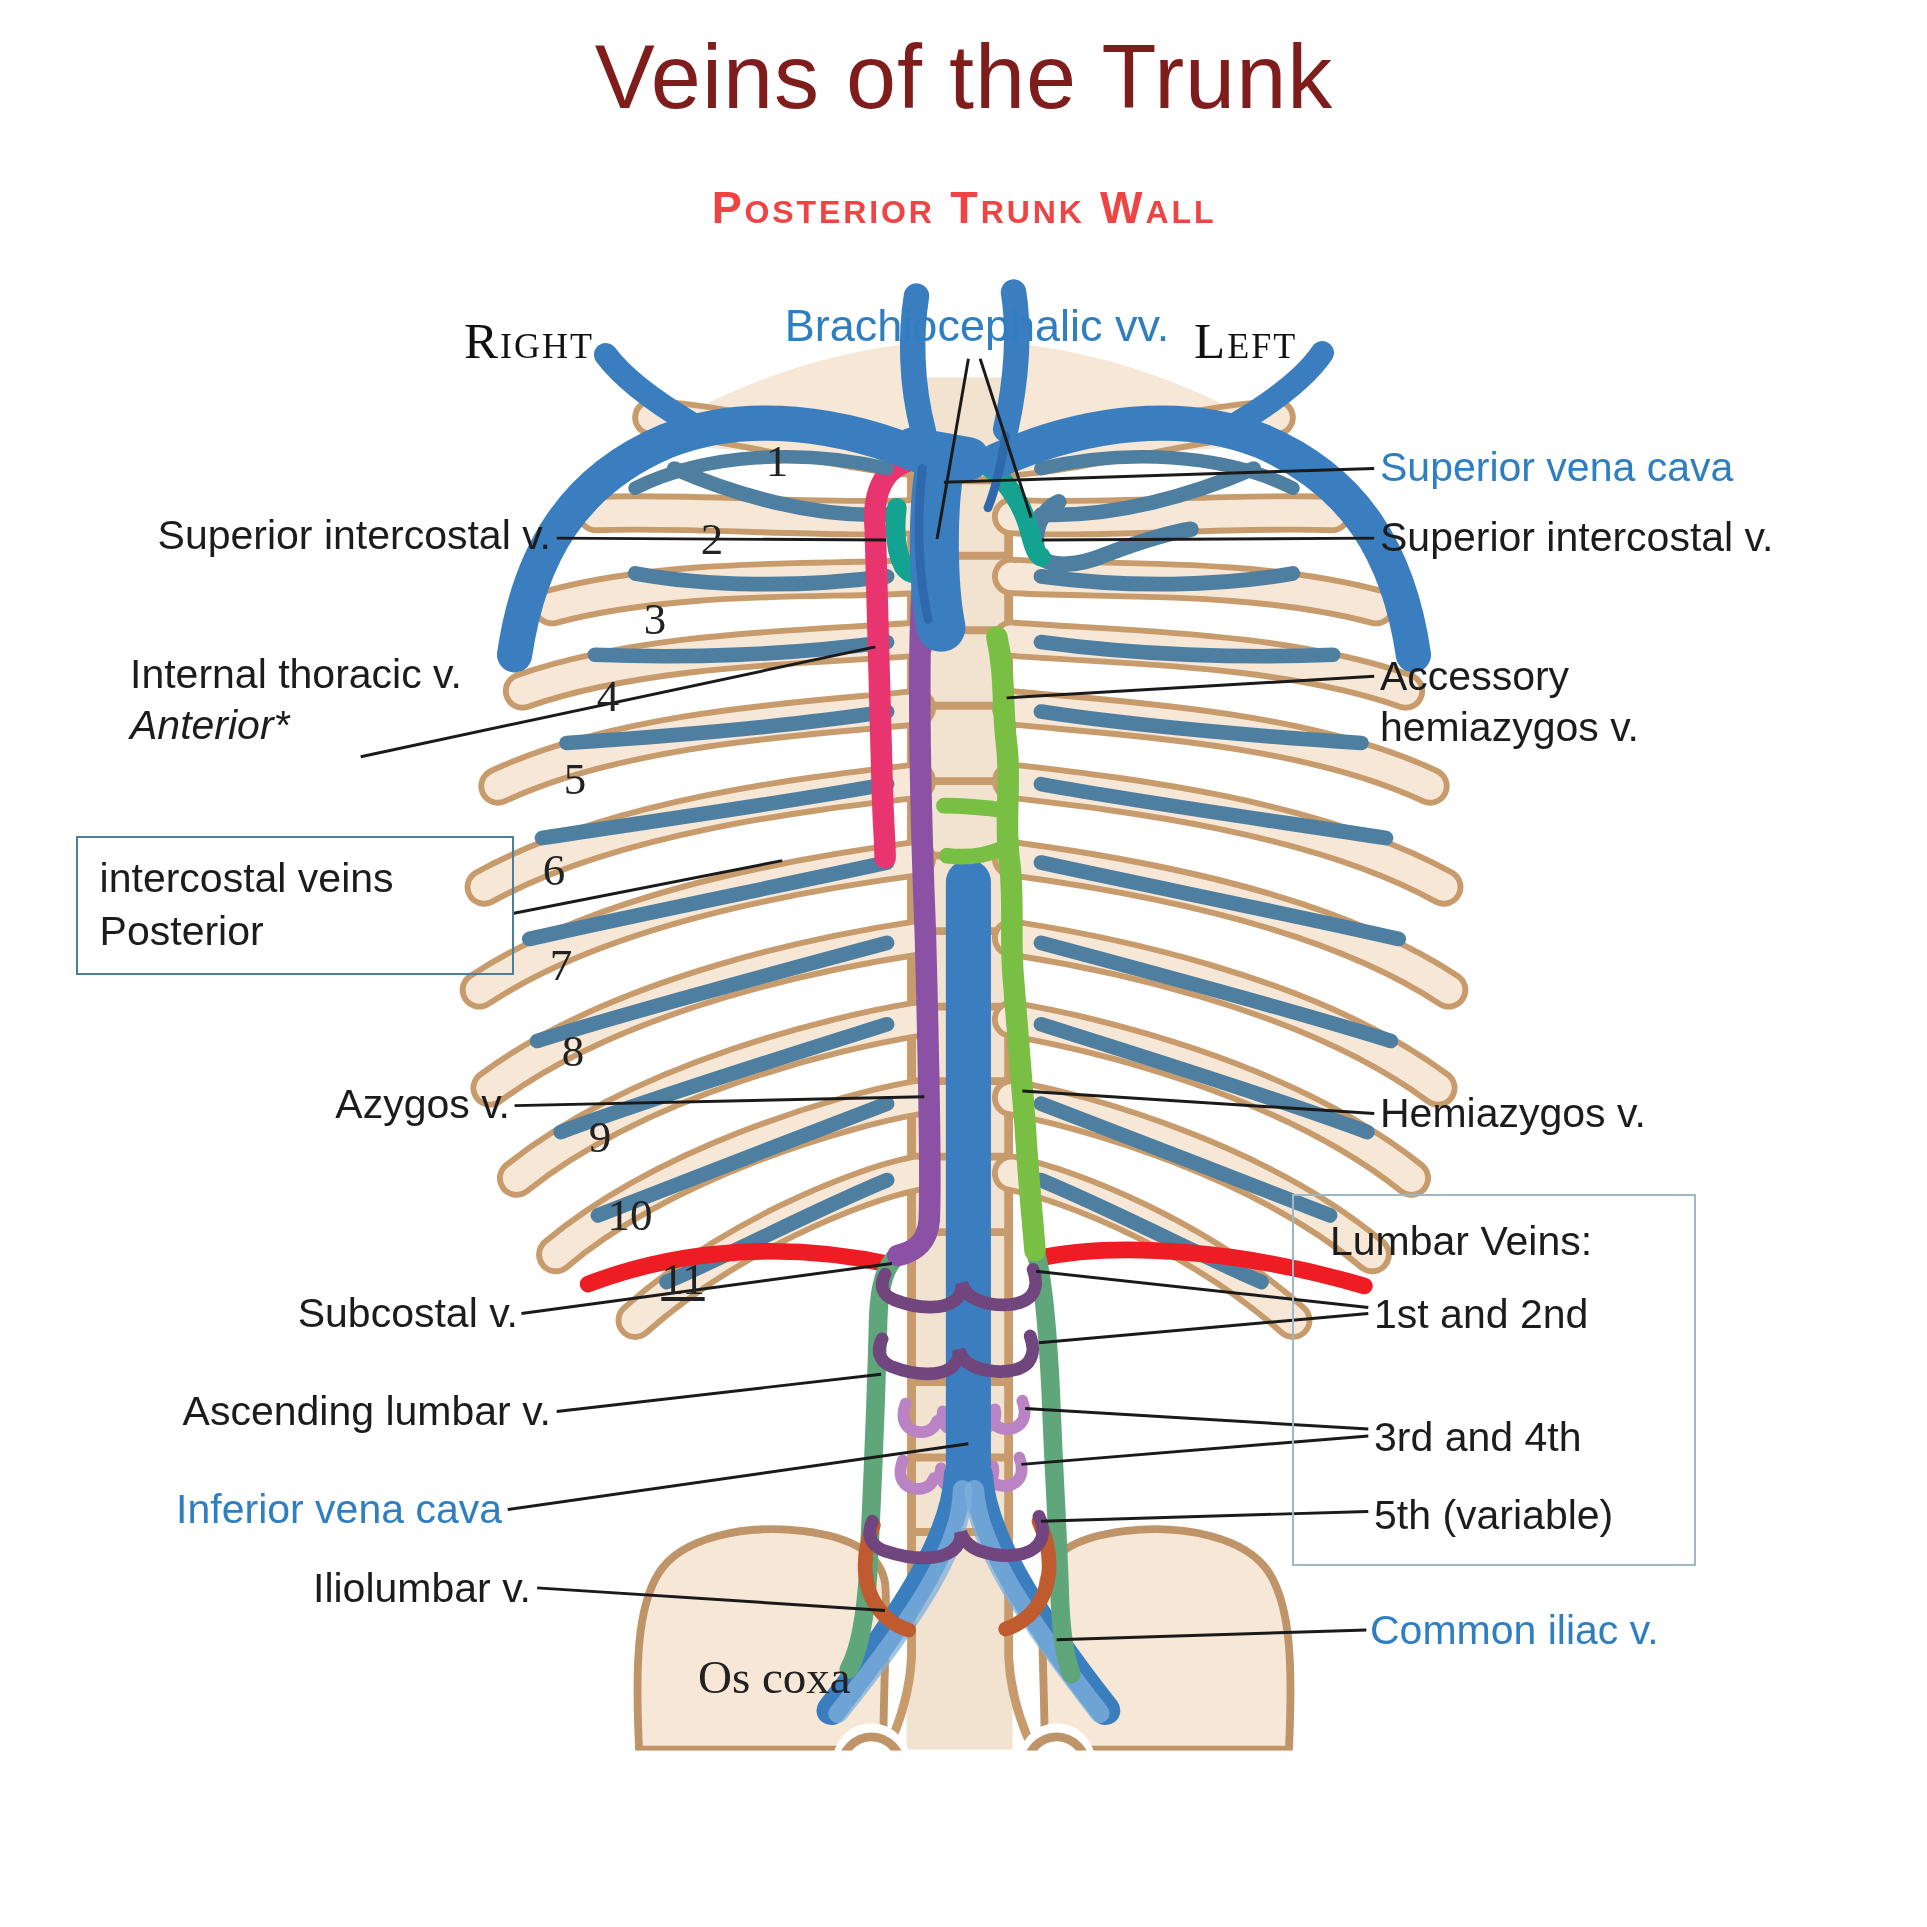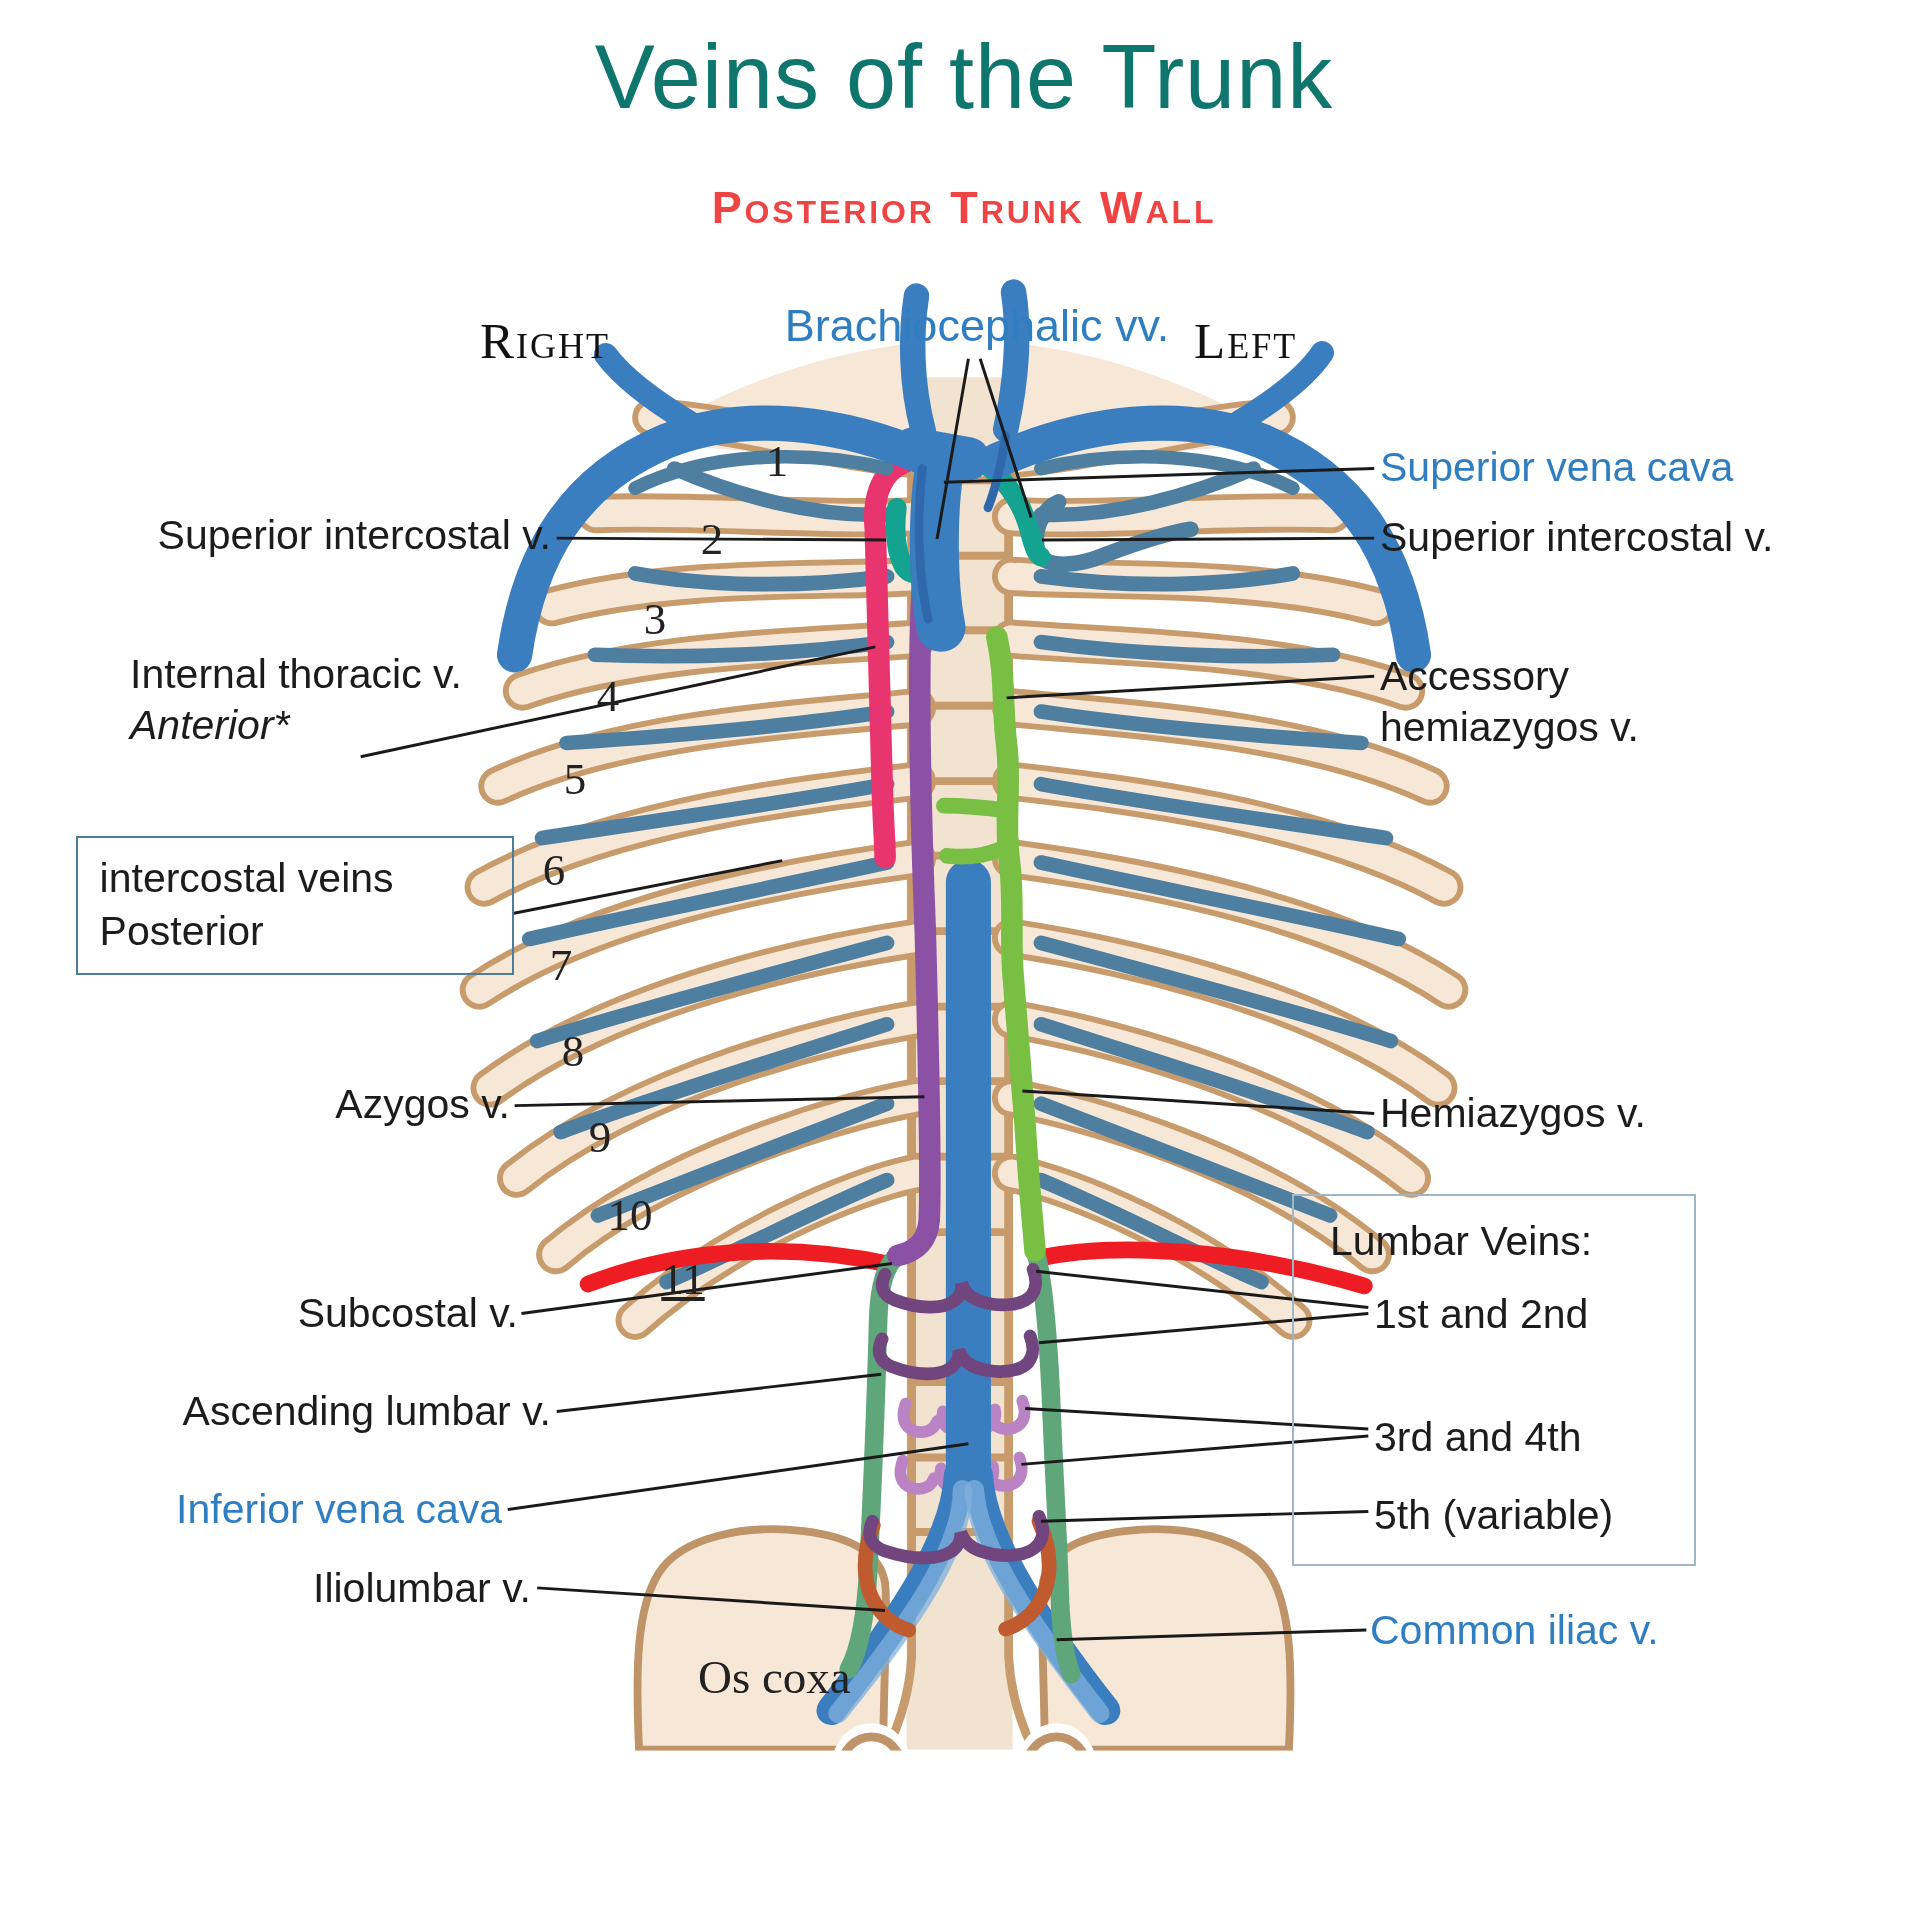--- a/index.html
+++ b/index.html
@@ -4,21 +4,21 @@
 <style>
   html,body{margin:0;padding:0;background:#ffffff;}
   body{width:1928px;height:1928px;position:relative;overflow:hidden;
        font-family:"Liberation Sans",sans-serif;color:#1c1c1c;}
   .stage{position:absolute;inset:0;}
   svg{position:absolute;left:0;top:0;}
   .lbl{position:absolute;white-space:nowrap;font-size:41px;line-height:1.2;color:#1c1c1c;}
   .vcenter{transform:translateY(-52%);}
   .blue{color:#2E7EC1;}
   .title{position:absolute;top:25.5px;left:964px;transform:translateX(-50%);
-         font-size:90px;font-weight:400;letter-spacing:1px;color:#0f766e;}
+         font-size:90px;font-weight:400;letter-spacing:1px;color:#7f1d1d;}
   .subtitle{position:absolute;top:182px;left:964px;transform:translateX(-50%);
             font-size:45px;font-weight:700;font-variant:small-caps;letter-spacing:2.9px;color:#ef4444;}
   .side-tag{position:absolute;font-family:"Liberation Serif",serif;font-variant:small-caps;
             font-size:51px;letter-spacing:2px;color:#111;}
   .brachio{position:absolute;left:977px;top:327px;transform:translate(-50%,-52%);
            font-size:45px;color:#2E7EC1;}
   .two-line{position:absolute;font-size:41px;line-height:51px;white-space:nowrap;}
   .italic{font-style:italic;}
   .outline-box{position:absolute;box-sizing:border-box;background:transparent;}
   .box-posterior{left:76px;top:836px;width:438px;height:139px;border:2.9px solid #4C7E9C;}
@@ -254,21 +254,21 @@
     <line x1="1396" y1="1458" x2="1046" y2="1437"></line>
     <line x1="1396" y1="1465" x2="1042" y2="1494"></line>
     <line x1="1396" y1="1542" x2="1062" y2="1552"></line>
     <line x1="1394" y1="1663" x2="1078" y2="1673"></line>
   </g>
 </svg>
 
   <div class="title">Veins of the Trunk</div>
   <div class="subtitle">Posterior Trunk Wall</div>
 
-  <div class="side-tag" style="left:464px;top:312px;margin-left:16px;">Right</div>
+  <div class="side-tag" style="left:464px;top:312px;">Right</div>
   <div class="side-tag" style="left:1194px;top:312px;">Left</div>
 
   <div class="brachio">Brachiocephalic vv.</div>
 
   <div class="lbl blue vcenter" style="left:1380px;top:469px;">Superior vena cava</div>
   <div class="lbl vcenter" style="left:1380px;top:539px;">Superior intercostal v.</div>
 
   <div class="lbl vcenter" style="right:1377px;top:537px;">Superior intercostal v.</div>
 
   <div class="two-line" style="left:130px;top:649px;">

